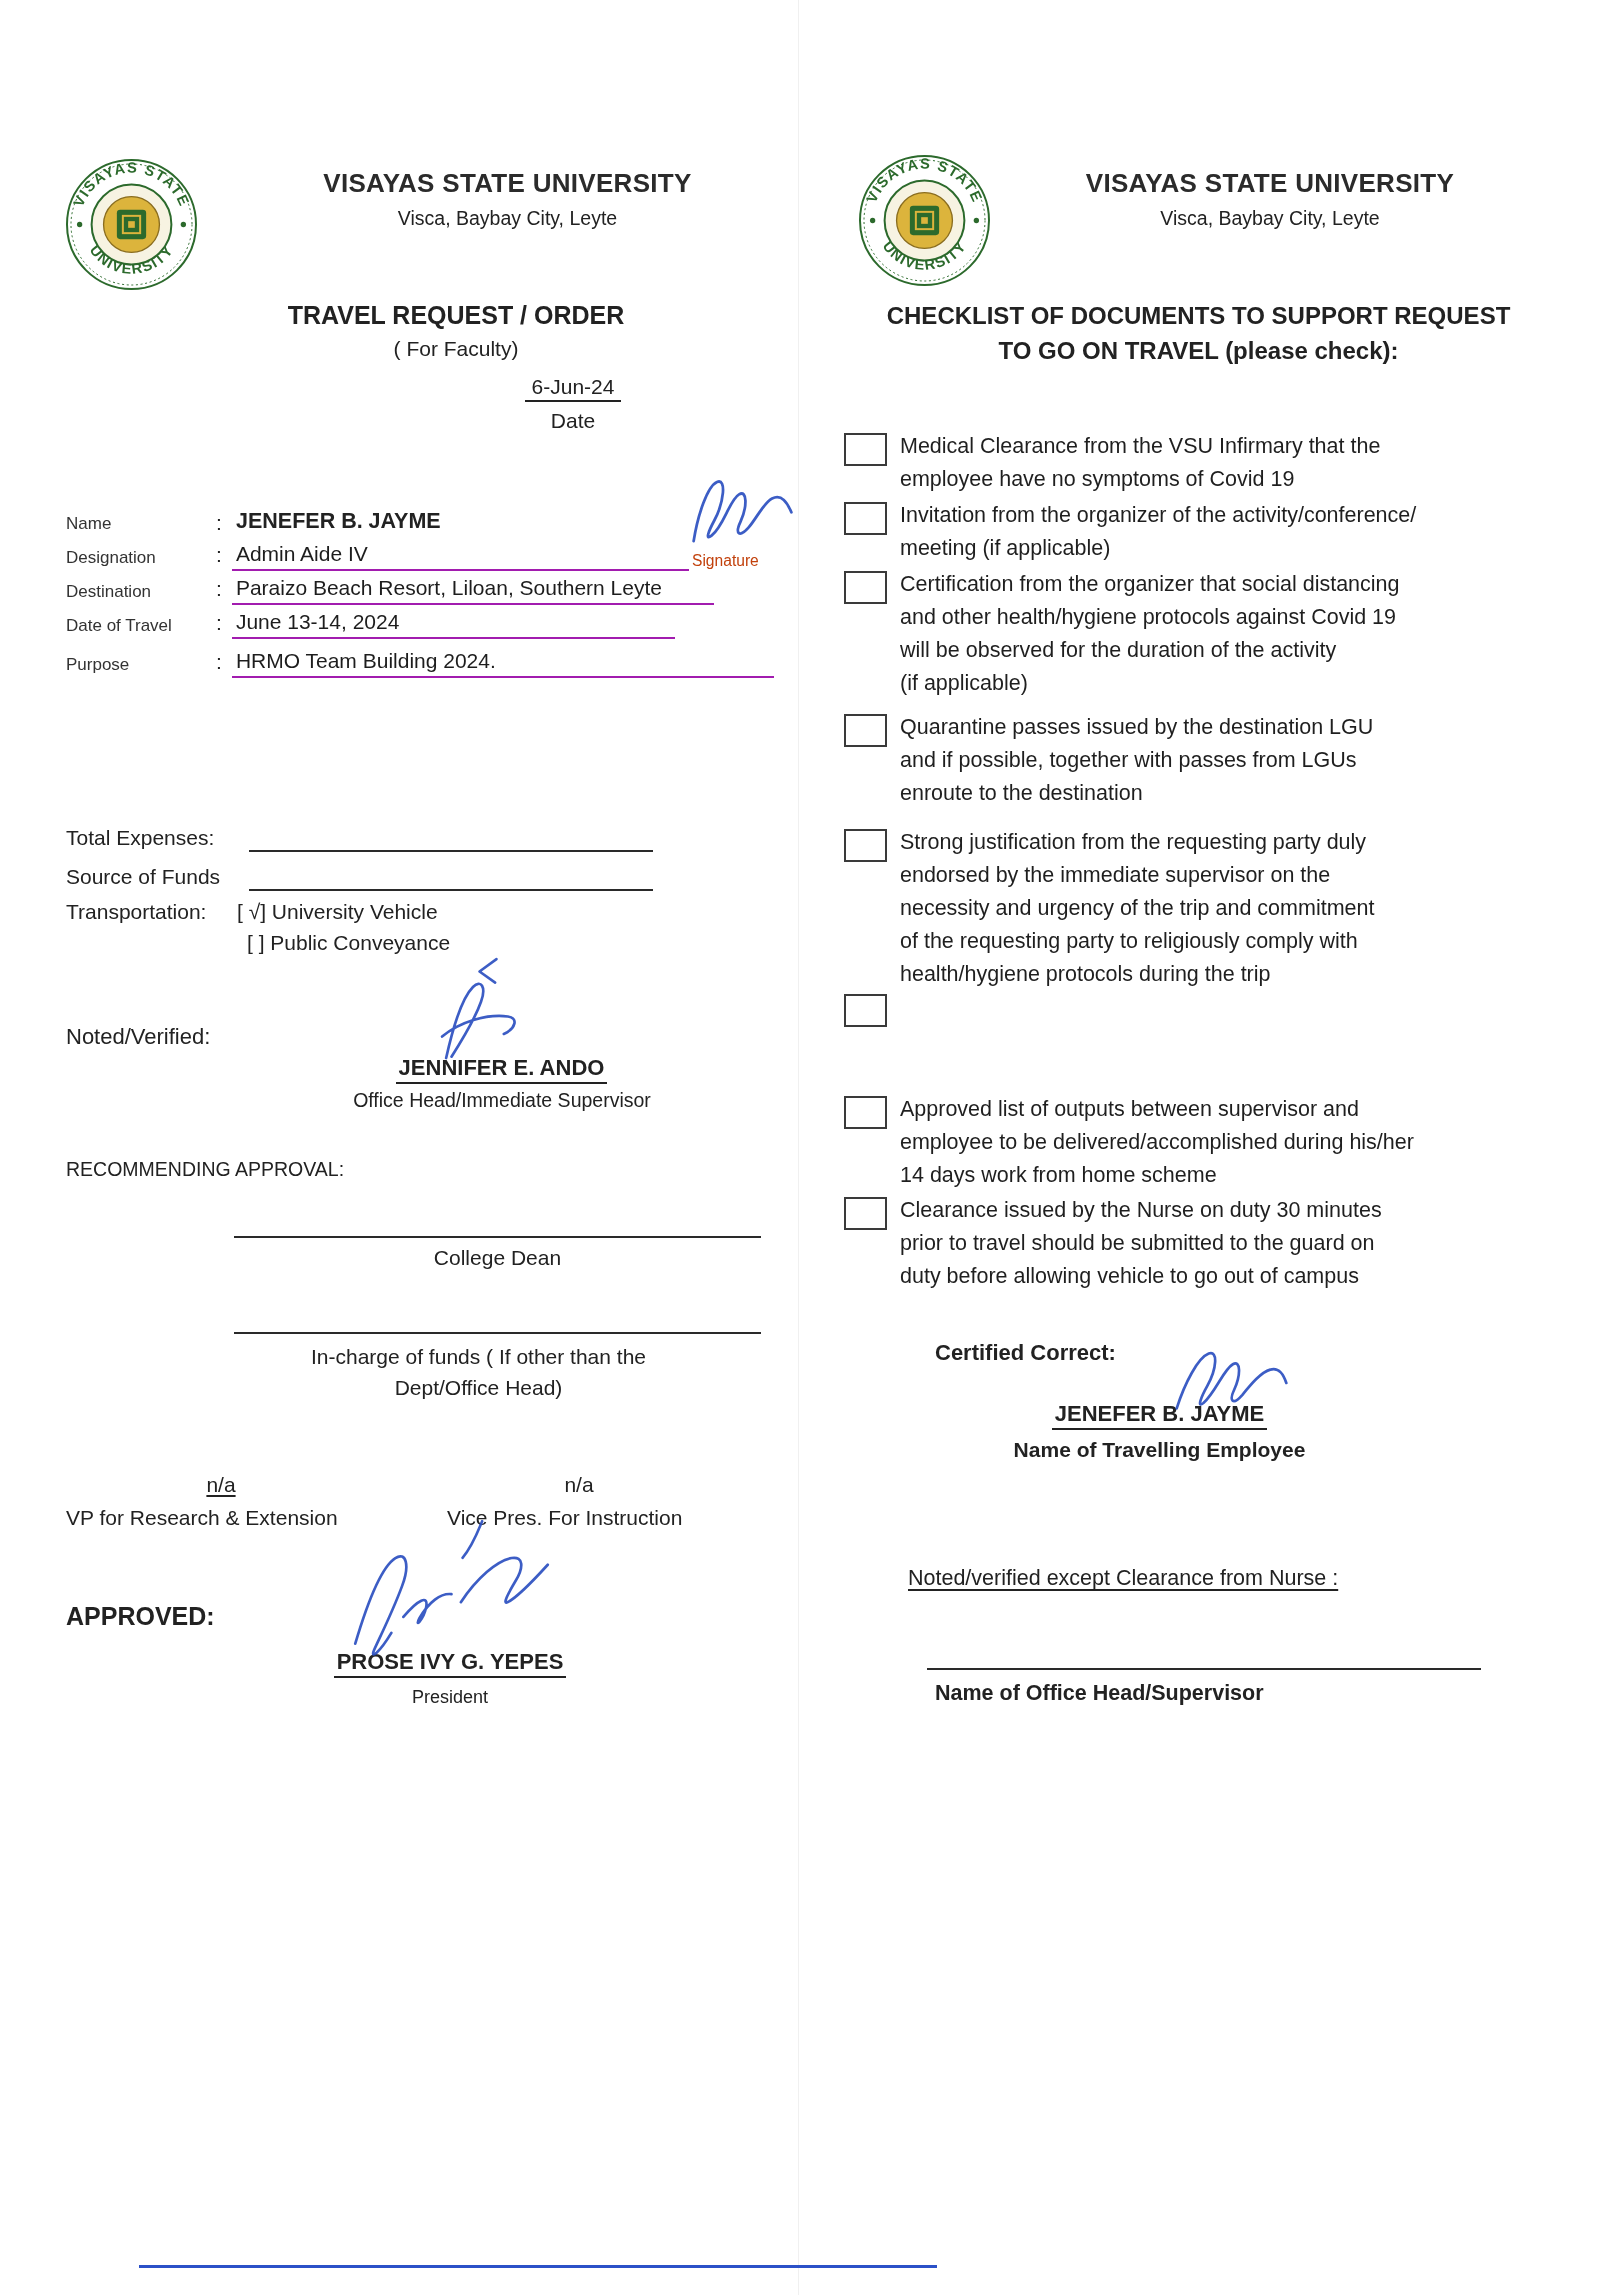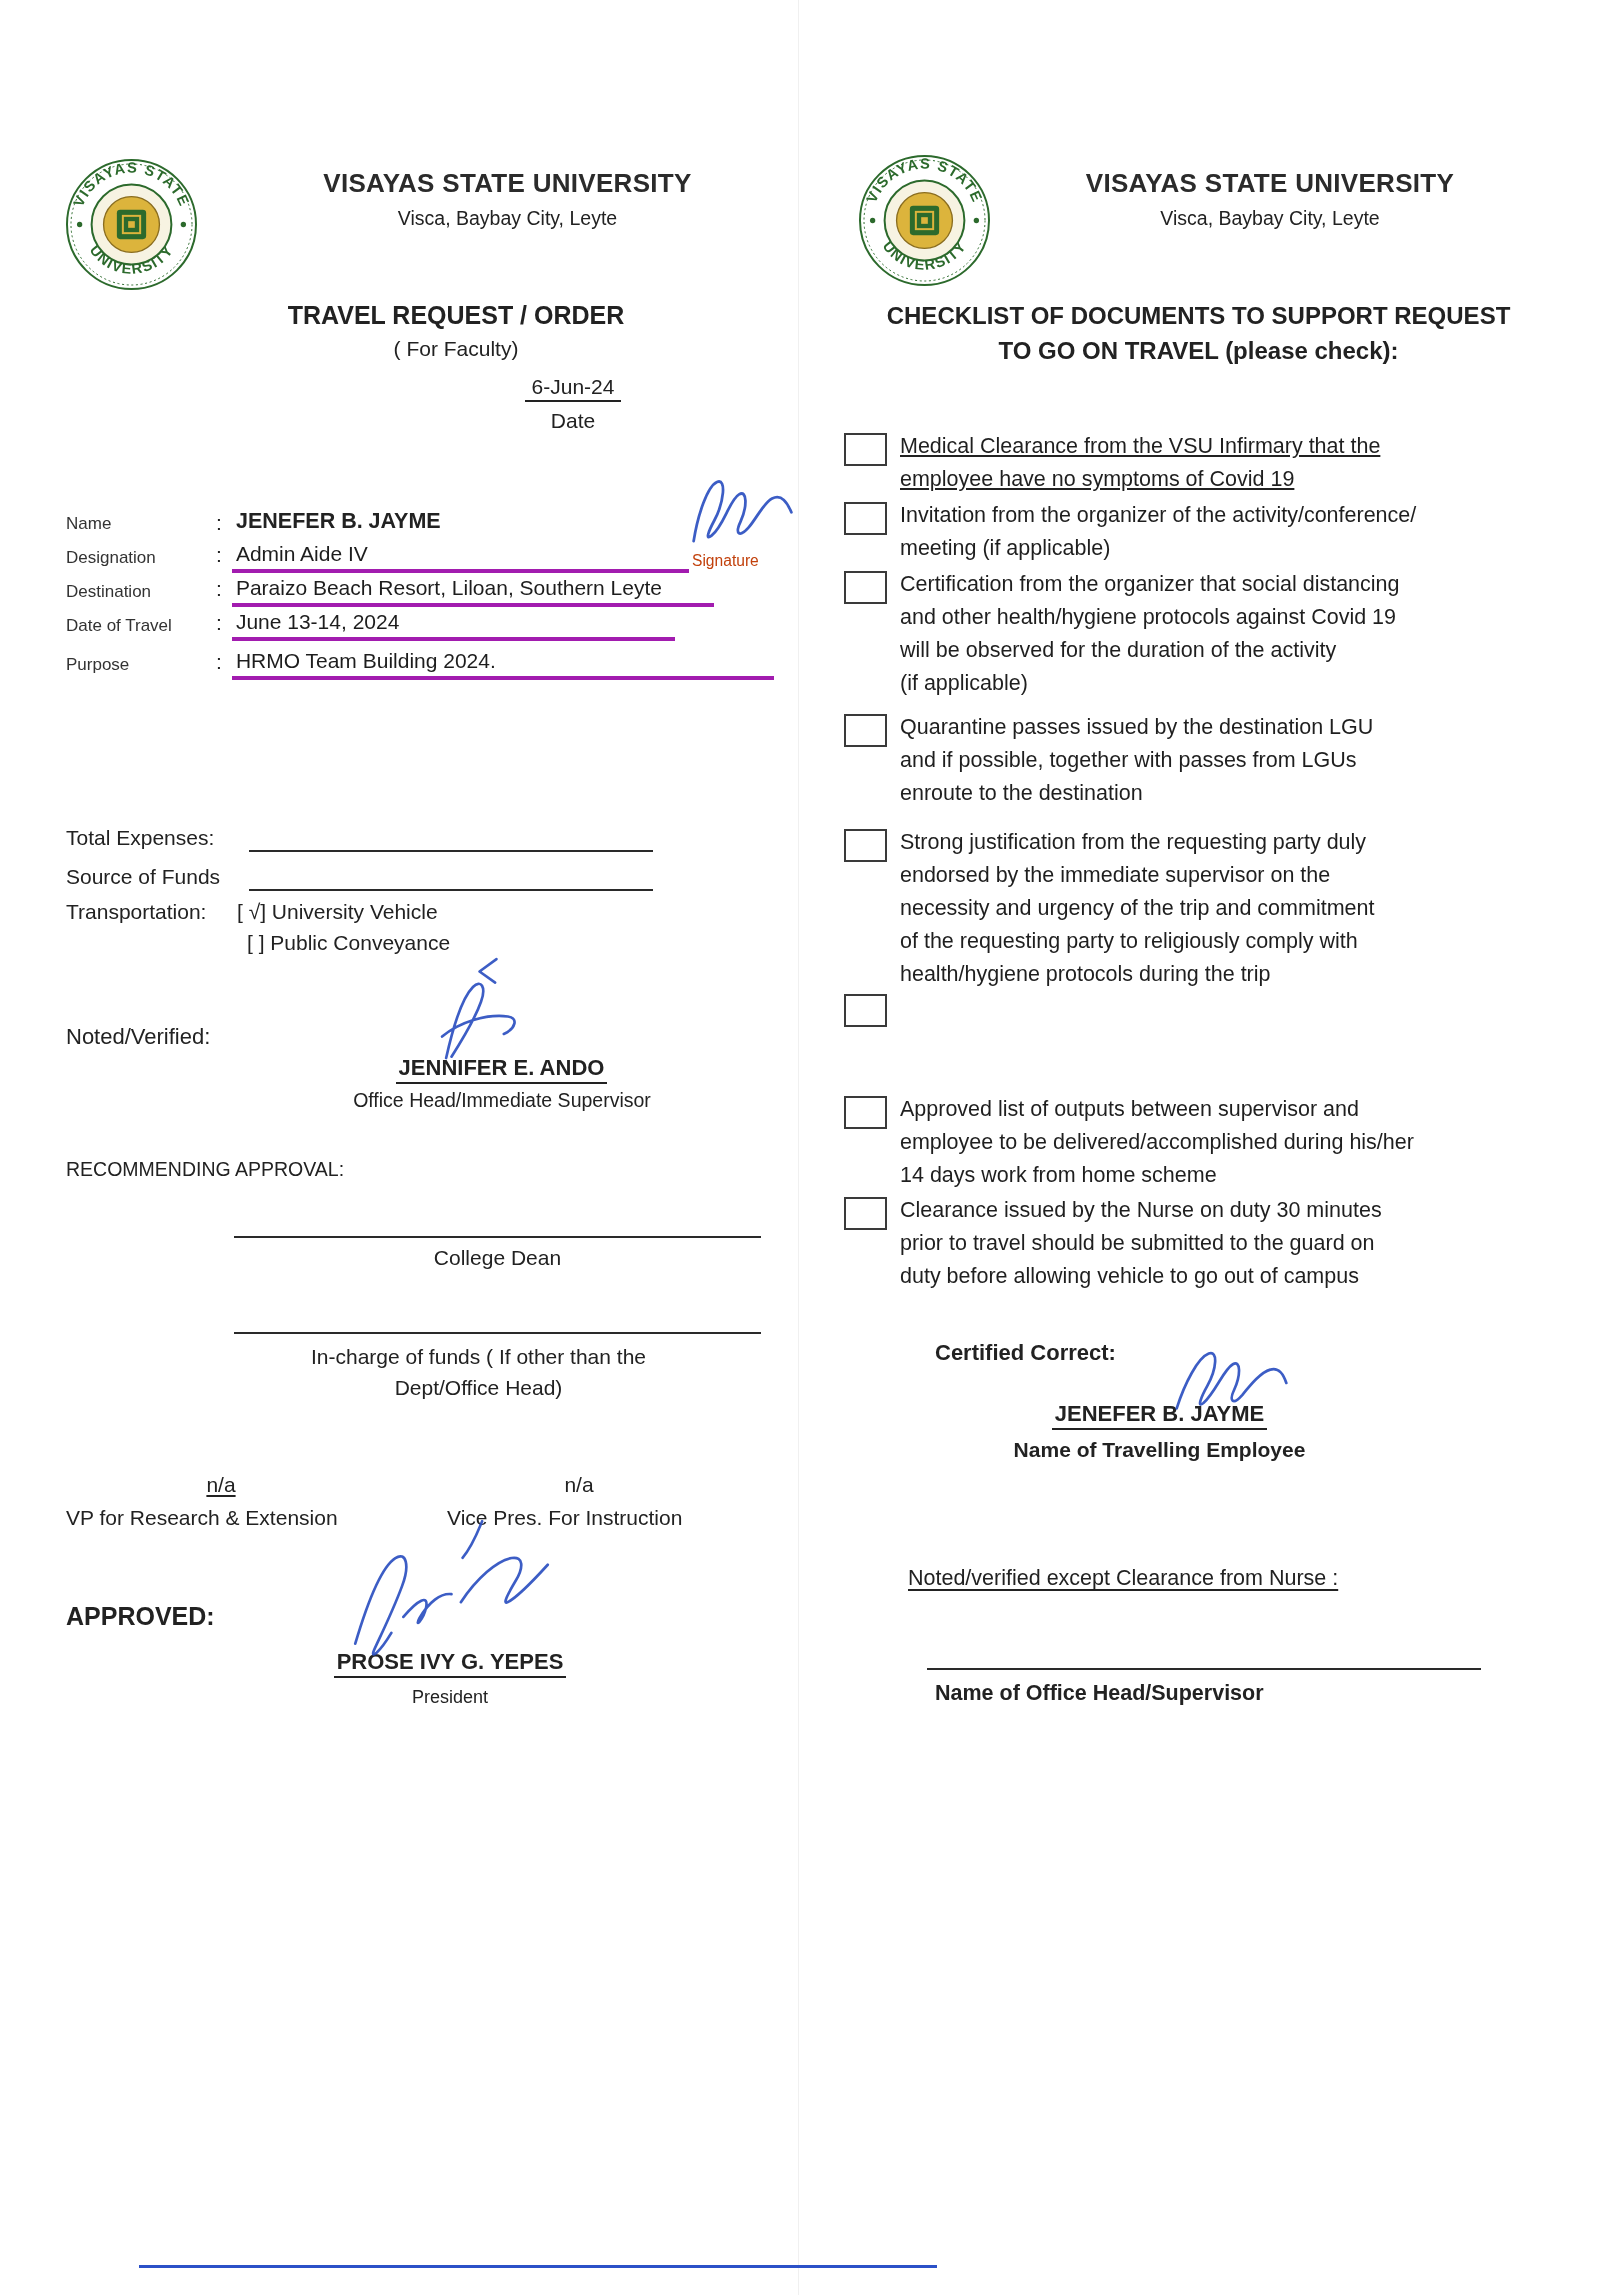--- a/index.html
+++ b/index.html
@@ -15,21 +15,21 @@
   .hdr-addr{font-size:19.5px;color:#222;}
   .form-title{font-size:25px;font-weight:bold;}
   .form-sub{font-size:21px;}
   .date-val{font-size:21px;border-bottom:2px solid #222;padding:0 6.5px 1.3px;display:inline-block;}
   .date-lbl{font-size:21px;}
 
   .flabel{font-size:17px;color:#333;}
   .colon{font-size:21px;color:#222;}
   .fval{font-size:21px;color:#1d1d1d;}
   .fval-name{font-size:21.5px;font-weight:bold;}
-  .uline{border-bottom:4px solid #a21caf;display:inline-block;padding:0 3.9px 2.6px;}
+  .uline{border-bottom:2px solid #a21caf;display:inline-block;padding:0 3.9px 2.6px;}
   .sig-lbl{font-size:15.6px;color:#c2410c;}
 
   .txt{font-size:21px;}
   .sect{font-size:22px;}
   .small-caps{font-size:19.5px;}
   .name-line{font-size:22px;font-weight:bold;}
   .name-u{border-bottom:2px solid #222;padding:0 2.6px 1.3px;display:inline-block;}
   .sub-title{font-size:19.5px;}
   .blankline{border-bottom:2px solid #2a2a2a;display:inline-block;height:22px;}
   .hline{border-top:2px solid #2a2a2a;height:0;}
@@ -162,21 +162,21 @@
     <rect x="87" y="87" width="26" height="26" fill="none" stroke="#dcb43c" stroke-width="3"></rect>
     <rect x="95" y="95" width="10" height="10" fill="#dcb43c"></rect>
   </svg>
 
   <div class="abs center hdr-univ" style="left:977px;top:168px;width:586px;">VISAYAS STATE UNIVERSITY</div>
   <div class="abs center hdr-addr" style="left:977px;top:207px;width:586px;">Visca, Baybay City, Leyte</div>
 
   <div class="abs center chk-title pre" style="left:834px;top:298px;width:729px;">CHECKLIST OF DOCUMENTS TO SUPPORT REQUEST
 TO GO ON TRAVEL (please check):</div>
 
-  <div class="abs check-item" style="left:844px;top:430px;text-decoration:underline;">
+  <div class="abs check-item" style="left:844px;top:430px;">
     <span class="checkbox"></span>
     <div class="check-text pre">Medical Clearance from the VSU Infirmary that the
 employee have no symptoms of Covid 19</div>
   </div>
   <div class="abs check-item" style="left:844px;top:499px;">
     <span class="checkbox"></span>
     <div class="check-text pre">Invitation from the organizer of the activity/conference/
 meeting (if applicable)</div>
   </div>
   <div class="abs check-item" style="left:844px;top:568px;">

